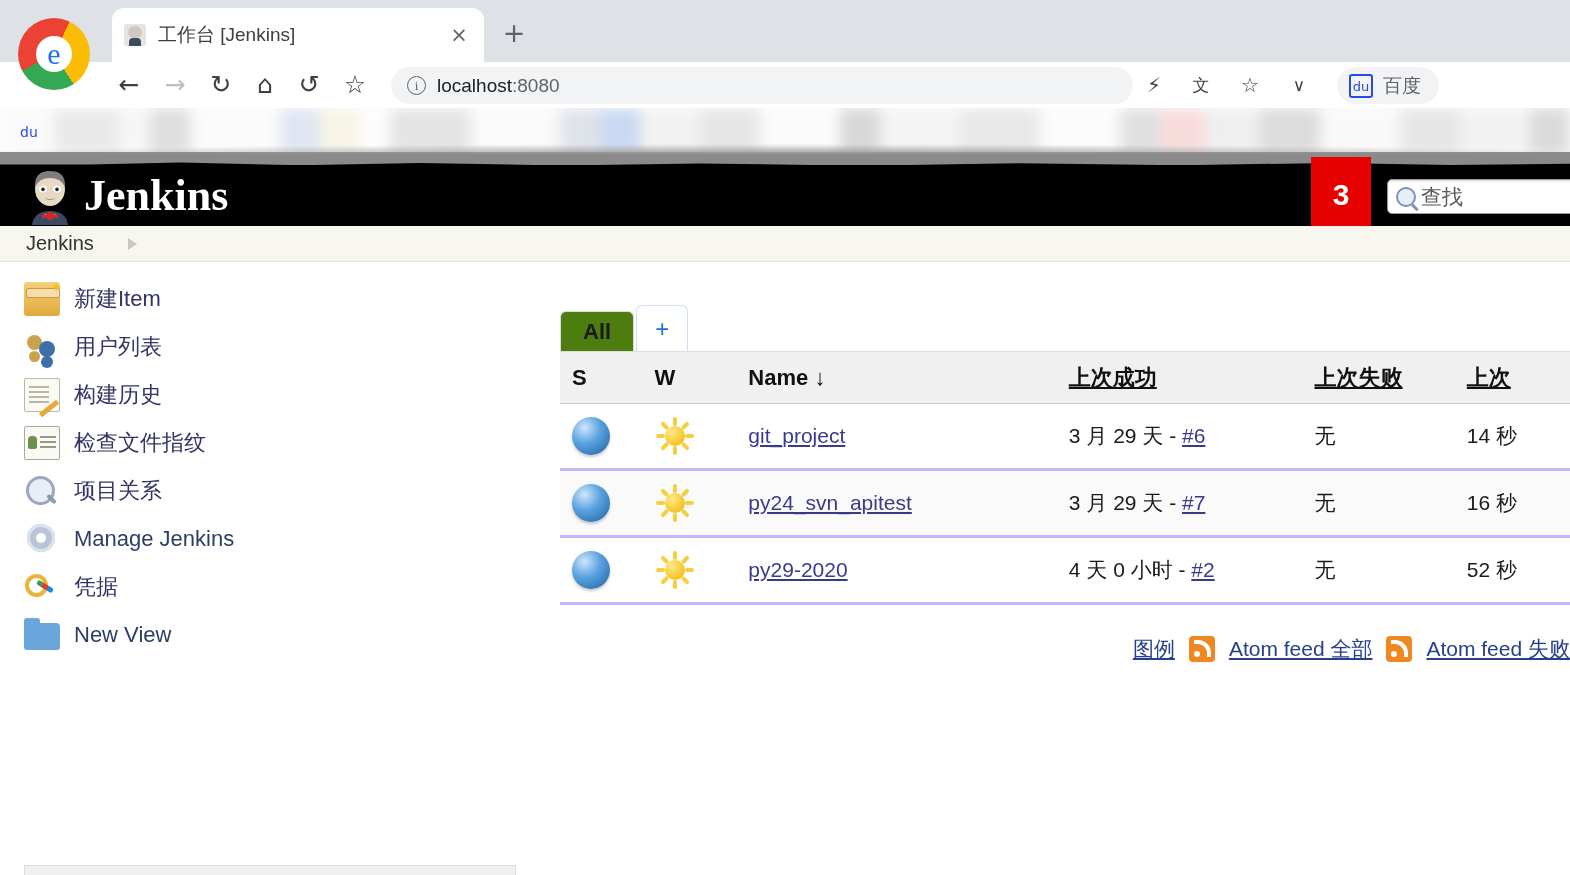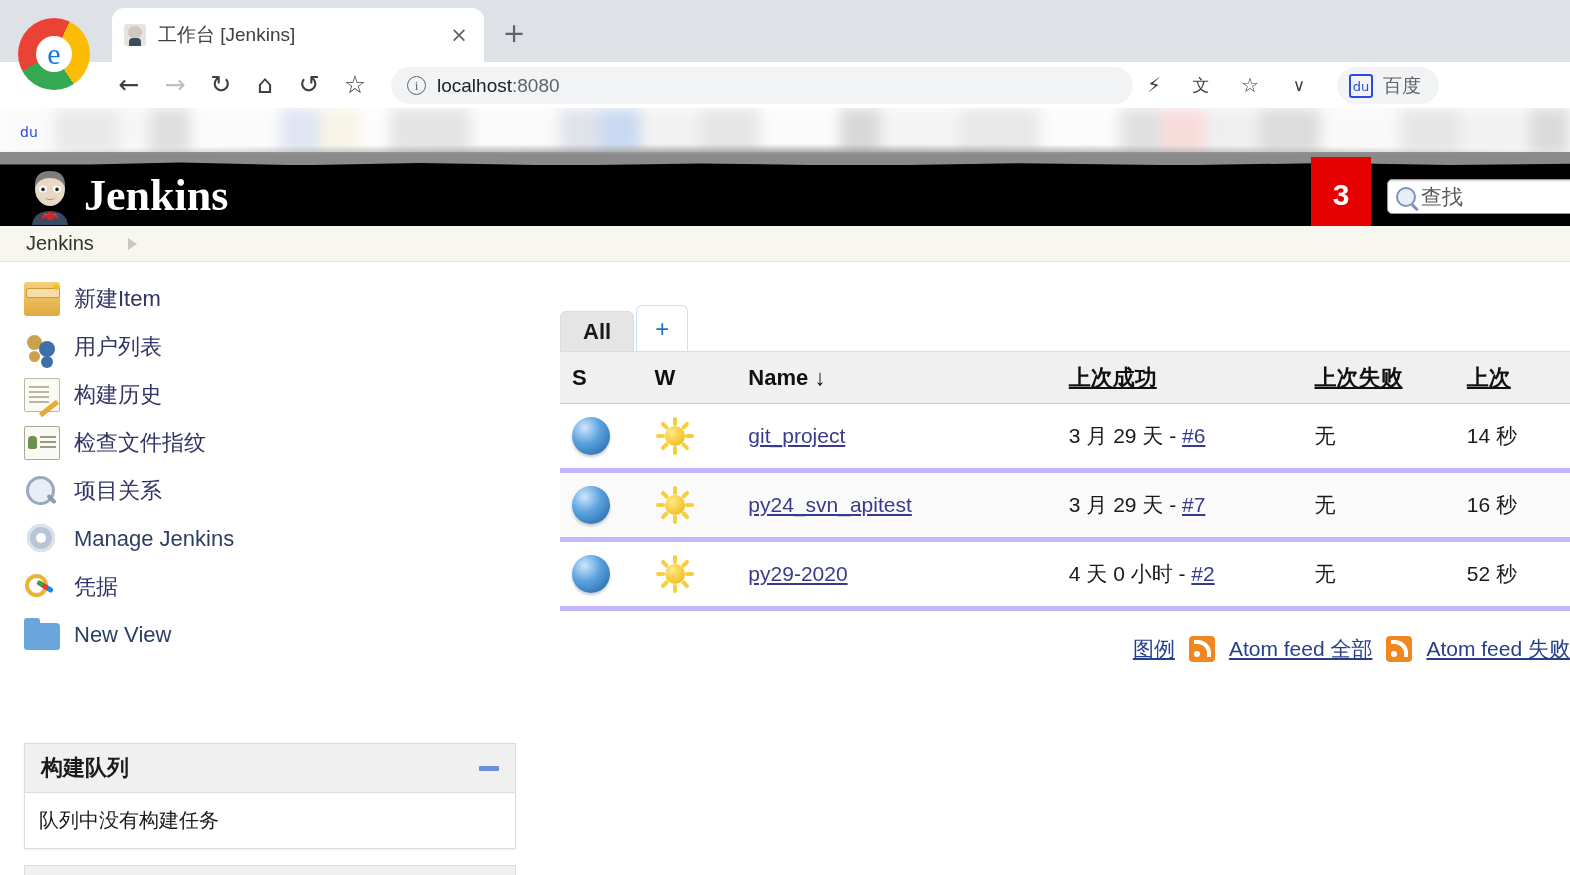--- a/index.html
+++ b/index.html
@@ -282,39 +282,39 @@
   .panel-body { padding: 14px 14px; font-size: 20px; color: #1a1a1a; }
   .panel-stub { position: absolute; left: 24px; width: 492px; height: 30px;
     border: 1px solid #dcdcdc; border-bottom: none; background: #f0f0f0; }
 
   
   .main { position: absolute; left: 560px; top: 140px; width: 1010px; }
 
   .tabs { display: flex; align-items: flex-end; height: 46px; position: relative; z-index: 2; }
   .vtab {
     height: 40px; padding: 0 22px; display: flex; align-items: center;
-    background: #e5e5e5; border: 1px solid #dcdcdc; border-bottom: none;
+    background: #4d7c0f; border: 1px solid #dcdcdc; border-bottom: none;
     border-radius: 6px 6px 0 0; font-size: 22px; font-weight: bold; color: #1a1a1a;
   }
   .vtab.add {
     background: #ffffff; color: #1f6fd0; font-weight: normal; font-size: 24px;
     padding: 0 18px; height: 46px; margin-left: 2px;
     border-color: #cfdff0;
   }
 
   .jobs { width: 1010px; border-collapse: collapse; background: #ffffff;
     border-top: 1px solid #dcdcdc; }
   .jobs thead th {
     background: #f0f0f0; border-bottom: 1px solid #cccccc;
     height: 52px; font-size: 22px; font-weight: bold; color: #111111;
     text-align: left; padding: 0 12px;
   }
   .jobs thead th .u { text-decoration: underline; }
   .jobs tbody td {
-    height: 56px; border-bottom: 5px solid #c4b5fd; padding: 12px 12px;
+    height: 56px; border-bottom: 3px solid #c4b5fd; padding: 12px 12px;
     font-size: 21px; color: #1a1a1a; vertical-align: middle;
   }
   .jobs tbody tr:nth-child(even) td { background: #fafafa; }
   .col-s { width: 84px; }
   .col-w { width: 96px; }
   .col-name { width: 330px; }
   .col-lastsuccess { width: 260px; }
   .col-lastfail { width: 160px; }
   .col-lastdur { width: 120px; }
 
@@ -464,27 +464,20 @@
       <div class="side-item">
         <span class="side-icon ic-keys"></span>
         <span class="side-label">凭据</span>
       </div>
       <div class="side-item">
         <span class="side-icon ic-folder"></span>
         <span class="side-label en">New View</span>
       </div>
     </div>
 
-    <div class="panel" style="top:578px">
-      <div class="panel-head">
-        <span class="panel-title">构建队列</span>
-        <span class="panel-min"></span>
-      </div>
-      <div class="panel-body">队列中没有构建任务</div>
-    </div>
     <div class="panel-stub" style="top:700px"></div>
 
     <div class="main">
 
       <div class="tabs">
         <div class="vtab">All</div>
         <div class="vtab add">+</div>
       </div>
 
       <table class="jobs">

